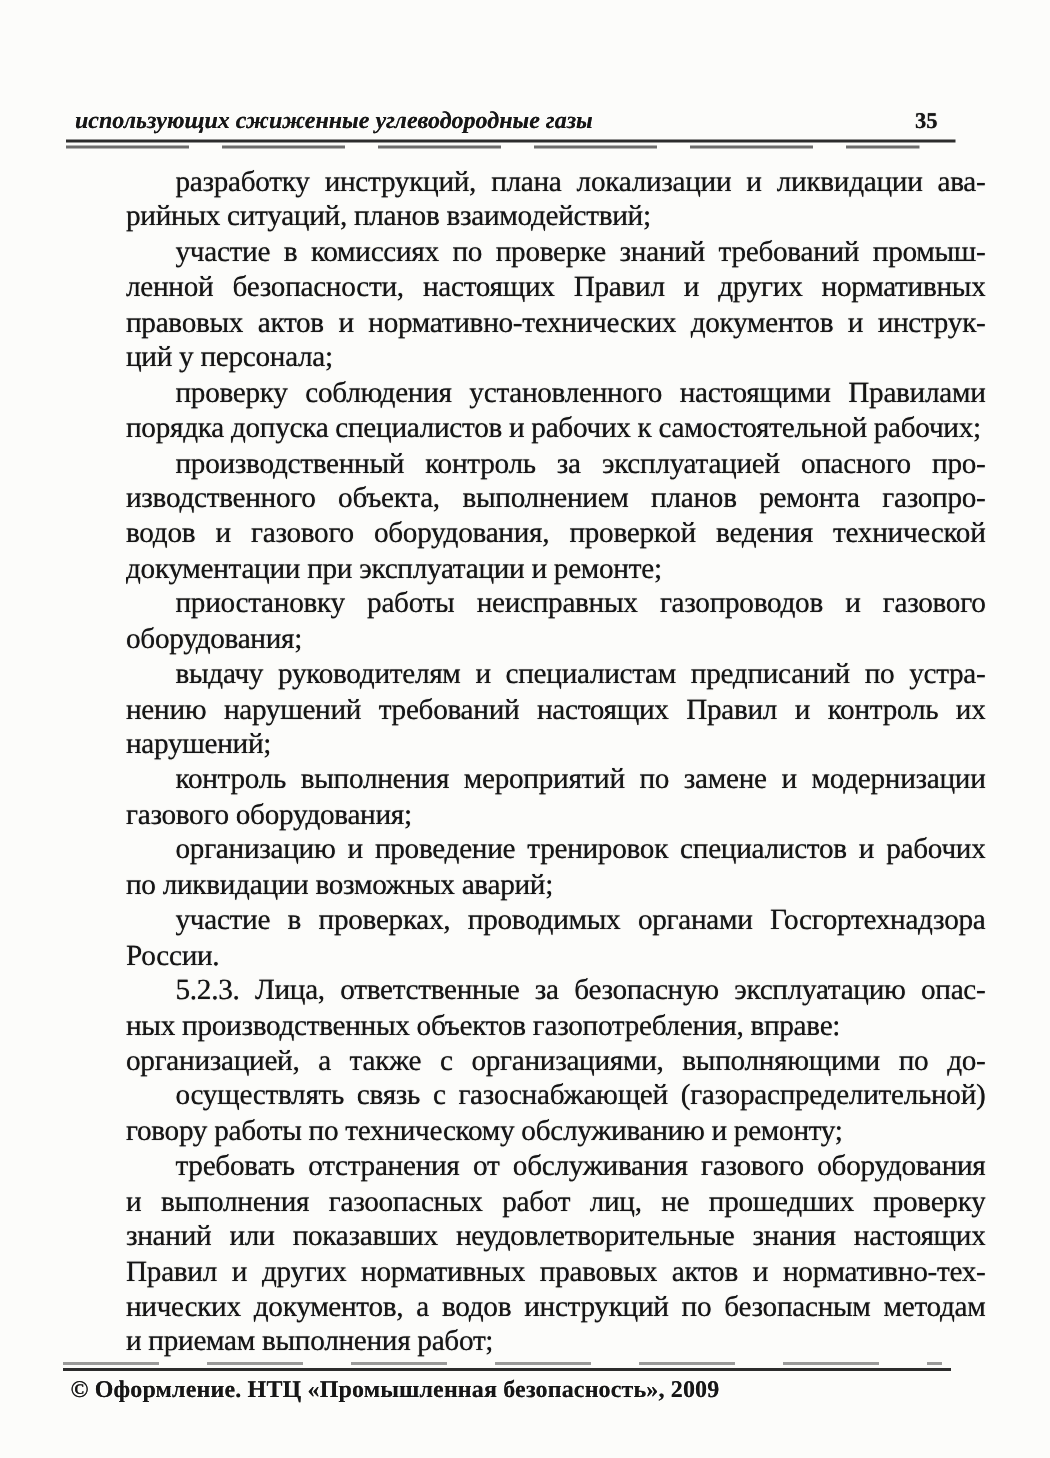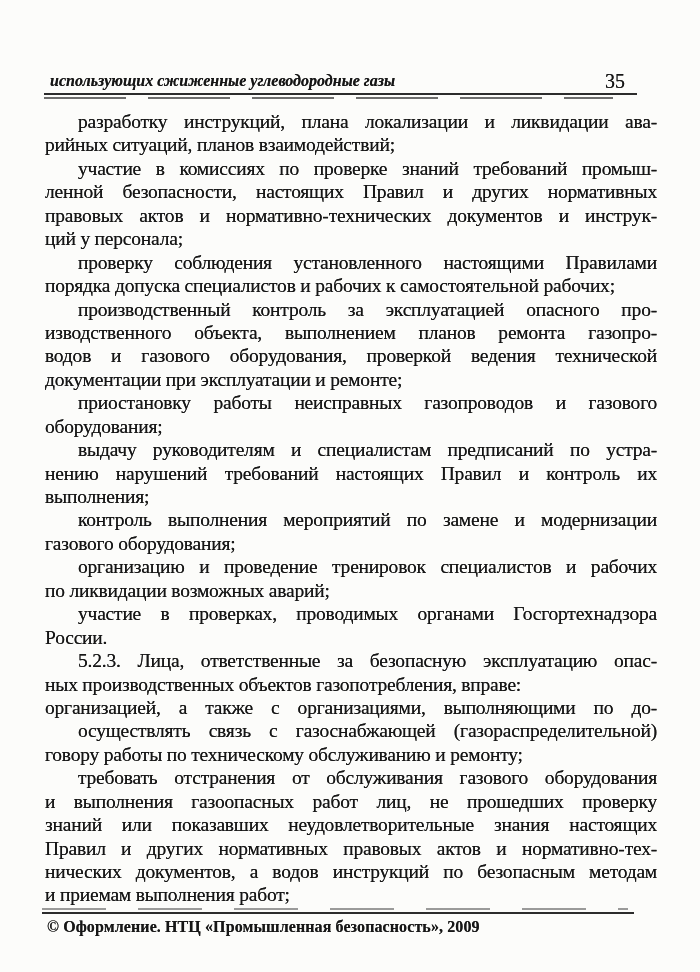--- a/index.html
+++ b/index.html
@@ -21,40 +21,40 @@
   .header{
     position:absolute;top:72px;left:50px;width:575px;
     display:flex;justify-content:space-between;align-items:flex-end;
   }
   .running-title{
     font-style:italic;font-weight:700;font-size:16px;line-height:18px;
     letter-spacing:0px;
     text-shadow:0 0 0.4px rgba(22,22,22,.8);
   }
   .pagenum{
-    font-size:20px;line-height:18px;font-weight:400;
+    font-size:15px;line-height:18px;font-weight:700;
     text-shadow:0 0 0.5px rgba(22,22,22,.9);
   }
   .hrule{position:absolute;top:93px;left:44px;width:593px;}
   .rule-main{height:2px;background:var(--rule);}
   .rule-ghost{
     height:2px;margin-top:2px;width:96%;
     background:repeating-linear-gradient(90deg,#3d3d3d 0 82px,transparent 82px 104px);
     opacity:.75;
   }
   
   .bodyblock{
     position:absolute;top:110px;left:45px;width:612px;
     font-size:19.5px;line-height:23.45px;
     letter-spacing:-0.2px;
     text-shadow:0 0 0.5px rgba(22,22,22,.85);
   }
   .line{
     height:23.45px;overflow:hidden;
-    text-align:justify;text-align-last:justify;
+    text-align:justify;text-align-last:justify;margin-left:39px;
   }
   .line.first{padding-left:33px;}
   .line.final{text-align-last:left;}
   
   .frule{position:absolute;top:908px;left:42px;width:592px;}
   .rule-ghost2{
     height:2px;margin-bottom:2px;width:99%;
     background:repeating-linear-gradient(90deg,#4a4a4a 0 64px,transparent 64px 96px);
     opacity:.55;
   }
@@ -101,21 +101,21 @@
         <div class="line">водов и газового оборудования, проверкой ведения технической</div>
         <div class="line final">документации при эксплуатации и ремонте;</div>
       </div>
       <div>
         <div class="line first">приостановку работы неисправных газопроводов и газового</div>
         <div class="line final">оборудования;</div>
       </div>
       <div>
         <div class="line first">выдачу руководителям и специалистам предписаний по устра-</div>
         <div class="line">нению нарушений требований настоящих Правил и контроль их</div>
-        <div class="line final">выполнения;</div>
+        <div class="line final">нарушений;</div>
       </div>
       <div>
         <div class="line first">контроль выполнения мероприятий по замене и модернизации</div>
         <div class="line final">газового оборудования;</div>
       </div>
       <div>
         <div class="line first">организацию и проведение тренировок специалистов и рабочих</div>
         <div class="line final">по ликвидации возможных аварий;</div>
       </div>
       <div>

